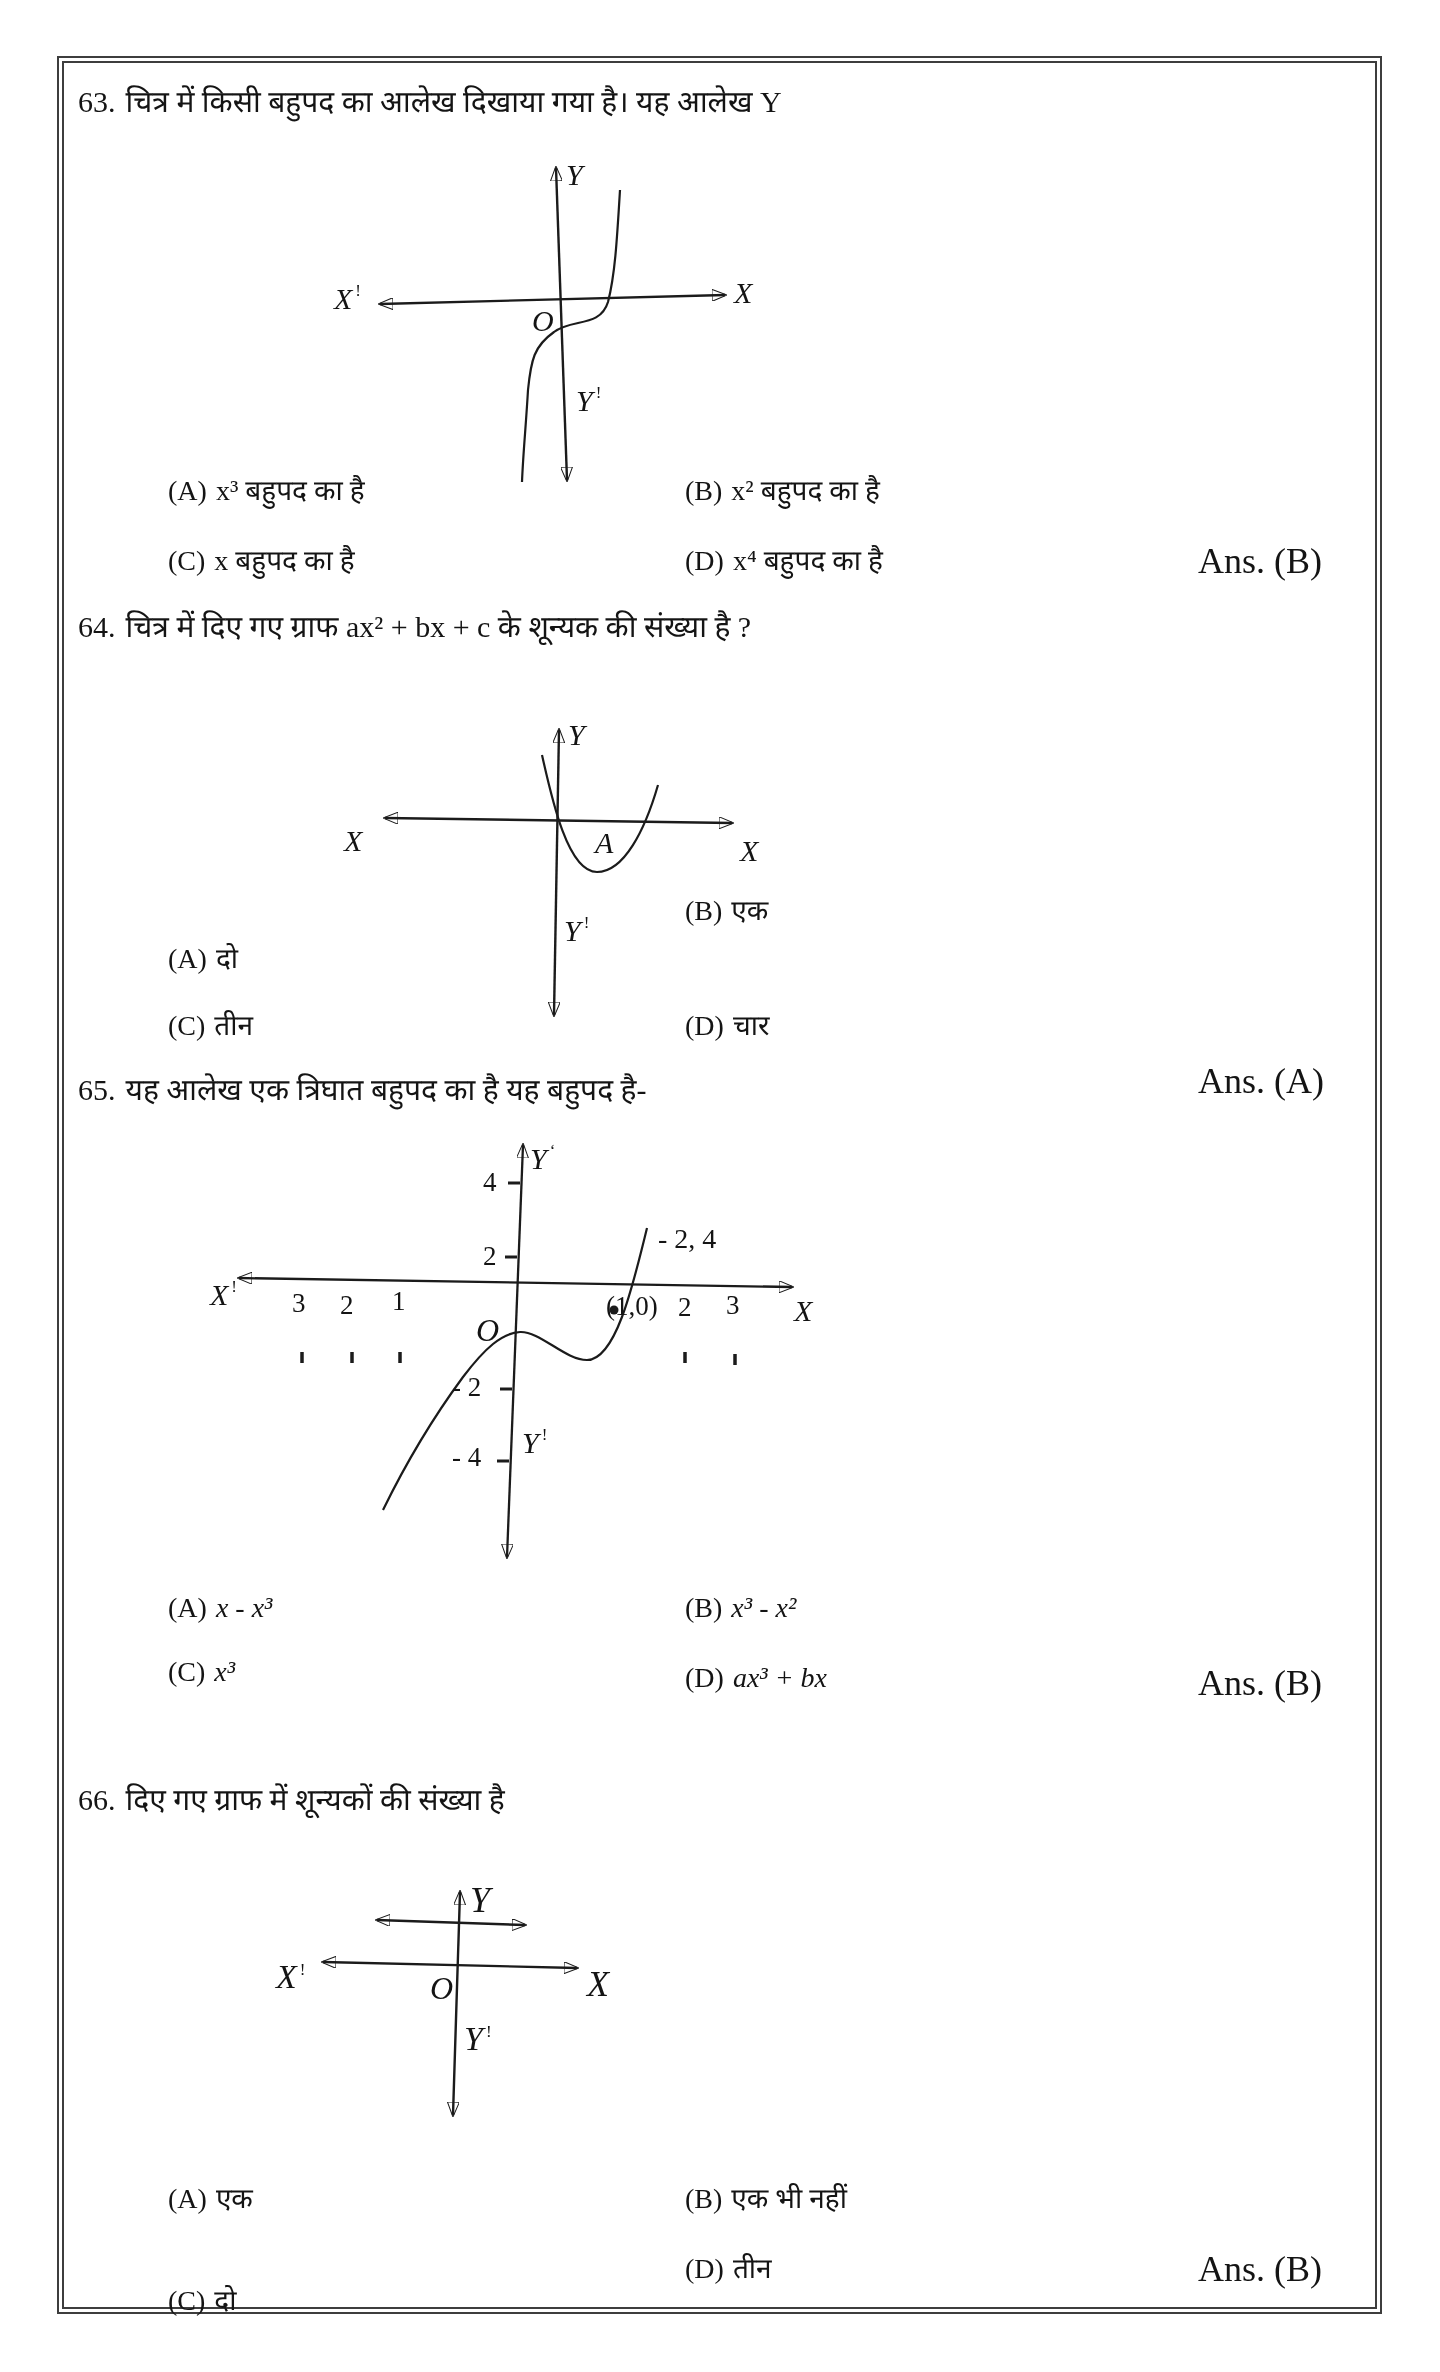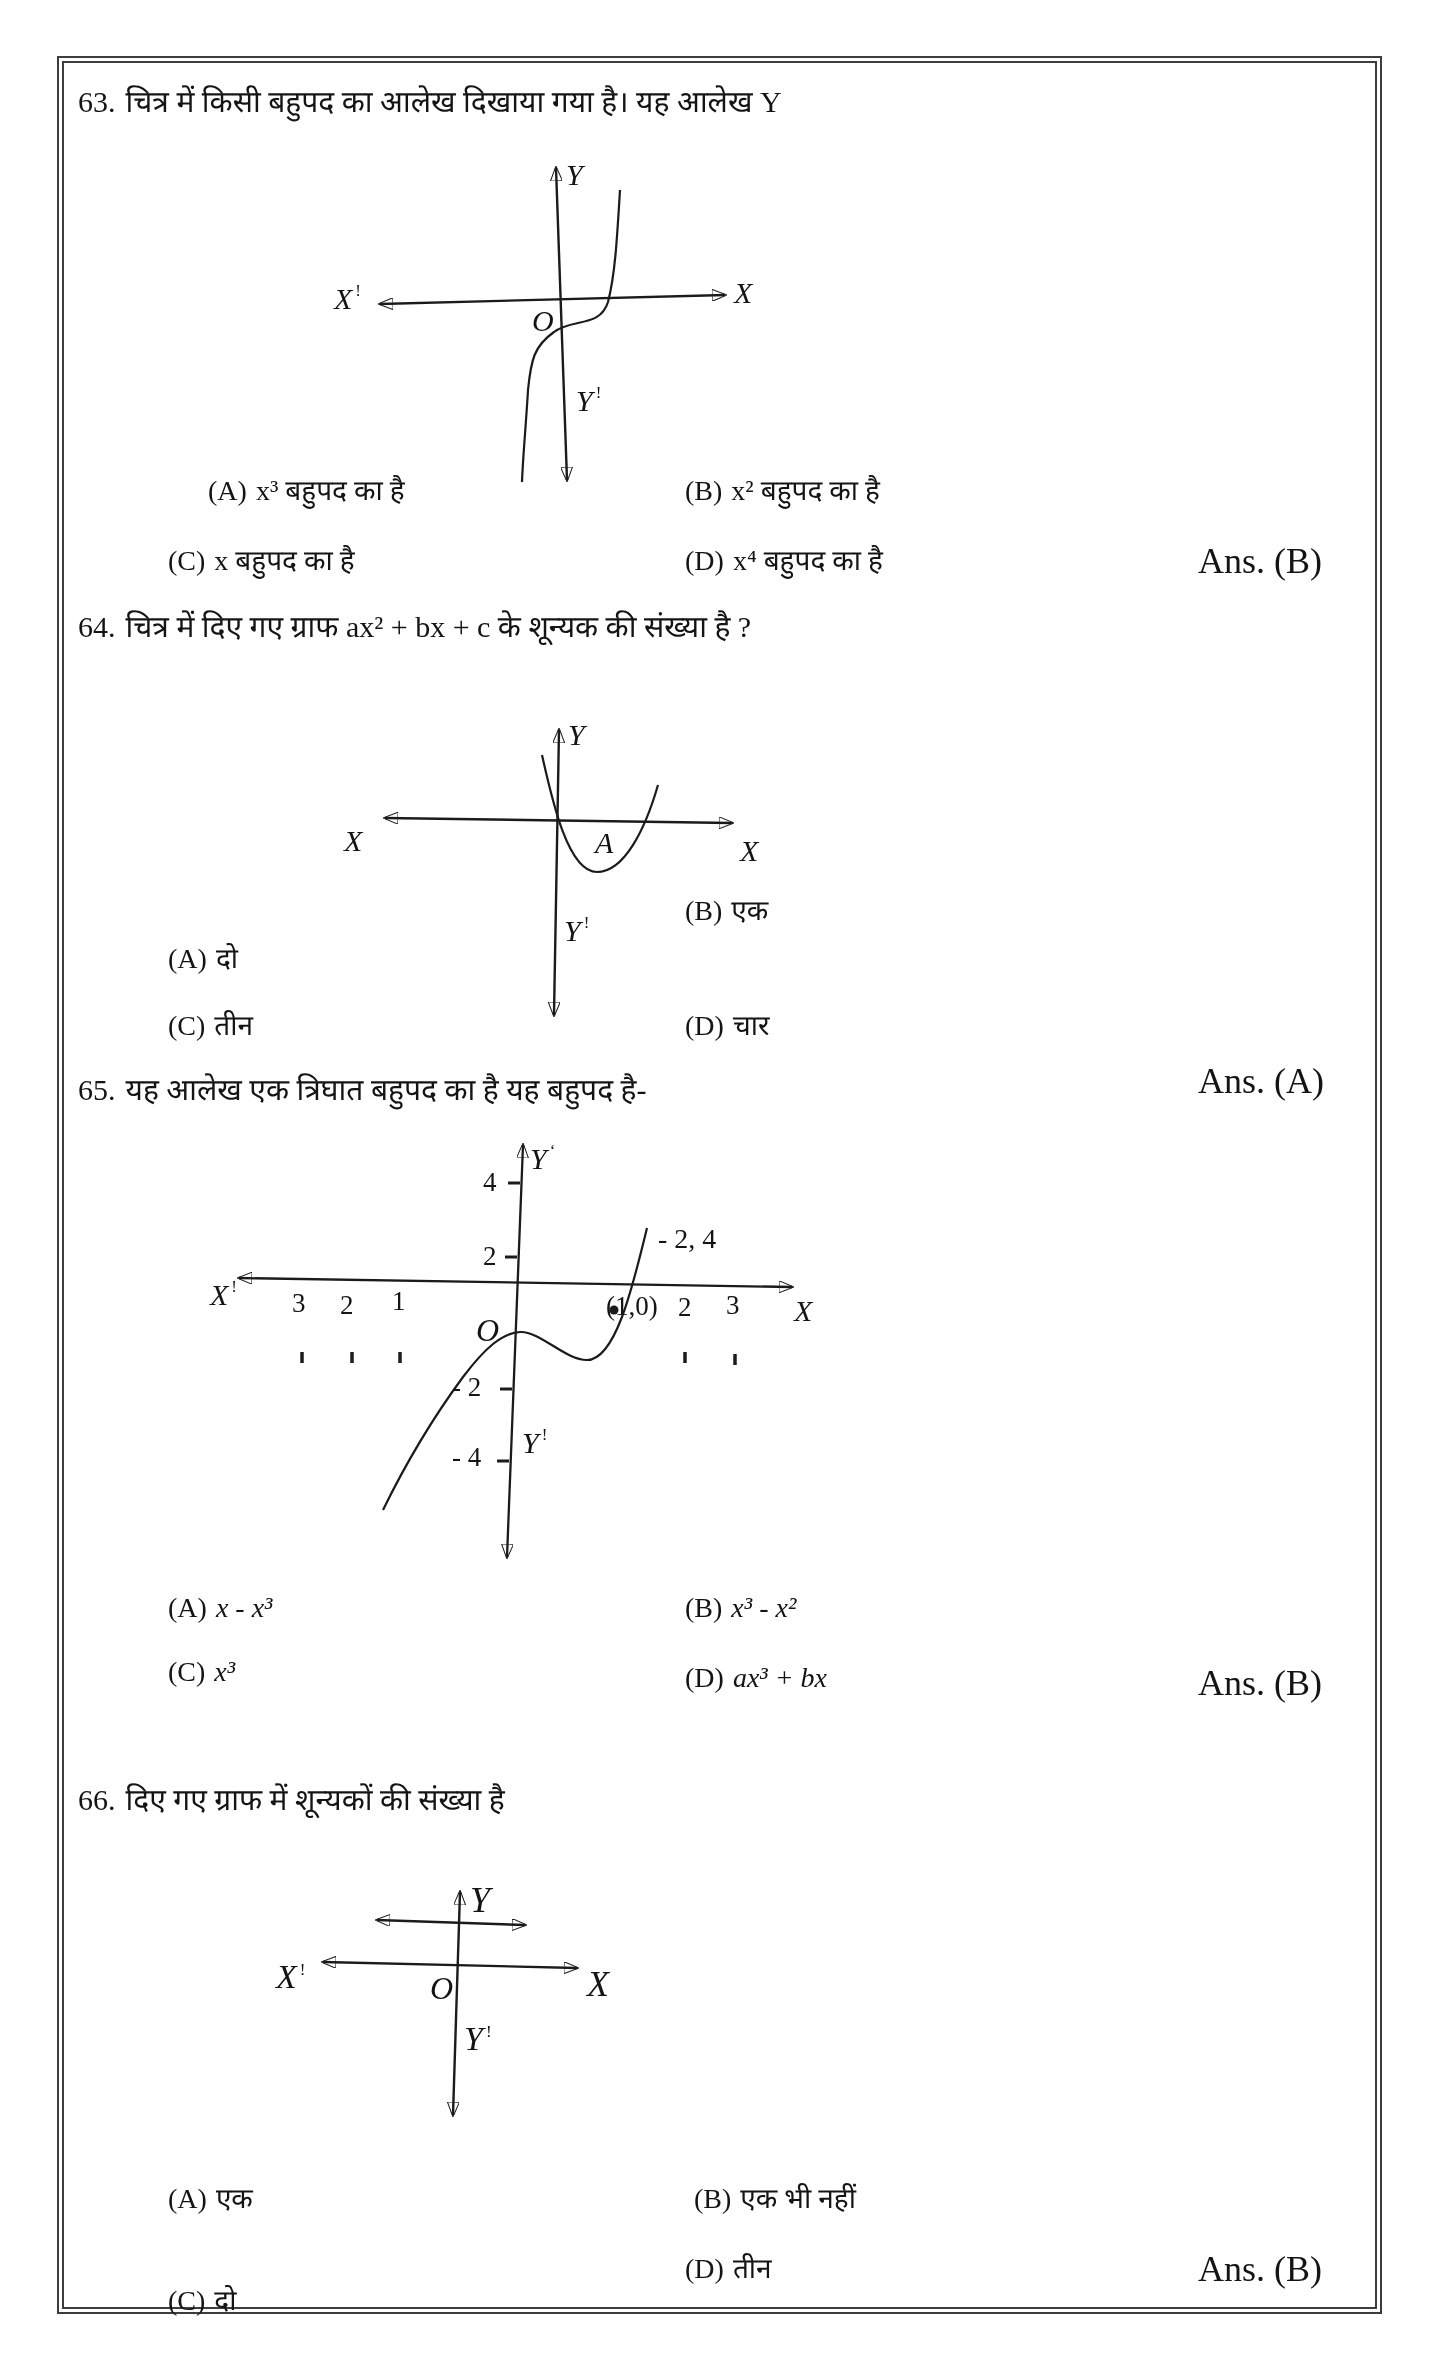--- a/index.html
+++ b/index.html
@@ -52,21 +52,21 @@
       <line x1="256" y1="28" x2="267" y2="340" stroke-width="2.4" marker-start="url(#ah63)" marker-end="url(#ah63)"></line>
       <path d="M 320,50 C 317,100 315,135 308,162 C 300,188 272,178 254,192 C 234,206 231,220 228,250 C 226,285 223,315 222,342" stroke-width="2.2"></path>
     </svg>
     <span class="flabel" style="left:266px; top:20px;">Y</span>
     <span class="flabel" style="left:434px; top:138px;">X</span>
     <span class="flabel" style="left:34px; top:144px;"><span>X</span><span class="pmark">!</span></span>
     <span class="flabel" style="left:232px; top:166px;">O</span>
     <span class="flabel" style="left:276px; top:246px;"><span>Y</span><span class="pmark">!</span></span>
   </div>
 
-  <div class="opt" style="left:168px; top:470px;margin-left:40px;">
+  <div class="opt" style="left:168px; top:470px;">
     <span class="opt-label">(A)</span><span class="opt-body">x³ बहुपद का है</span>
   </div>
   <div class="opt" style="left:685px; top:470px;">
     <span class="opt-label">(B)</span><span class="opt-body">x² बहुपद का है</span>
   </div>
   <div class="opt" style="left:168px; top:540px;">
     <span class="opt-label">(C)</span><span class="opt-body">x बहुपद का है</span>
   </div>
   <div class="opt" style="left:685px; top:540px;">
     <span class="opt-label">(D)</span><span class="opt-body">x⁴ बहुपद का है</span>
@@ -184,21 +184,21 @@
     <span class="flabel big" style="left:240px; top:22px;">Y</span>
     <span class="flabel big" style="left:46px; top:100px; font-size:34px;"><span>X</span><span class="pmark">!</span></span>
     <span class="flabel big" style="left:357px; top:106px;">X</span>
     <span class="flabel" style="left:200px; top:112px; font-size:32px;">O</span>
     <span class="flabel big" style="left:234px; top:162px; font-size:34px;"><span>Y</span><span class="pmark">!</span></span>
   </div>
 
   <div class="opt" style="left:168px; top:2178px;">
     <span class="opt-label">(A)</span><span class="opt-body">एक</span>
   </div>
-  <div class="opt" style="left:685px; top:2178px;margin-left:9px;">
+  <div class="opt" style="left:685px; top:2178px;">
     <span class="opt-label">(B)</span><span class="opt-body">एक भी नहीं</span>
   </div>
   <div class="opt" style="left:168px; top:2248px;margin-top:32px;">
     <span class="opt-label">(C)</span><span class="opt-body">दो</span>
   </div>
   <div class="opt" style="left:685px; top:2248px;">
     <span class="opt-label">(D)</span><span class="opt-body">तीन</span>
   </div>
   <div class="ans" style="left:1198px; top:2248px;">Ans. (B)</div>
 

